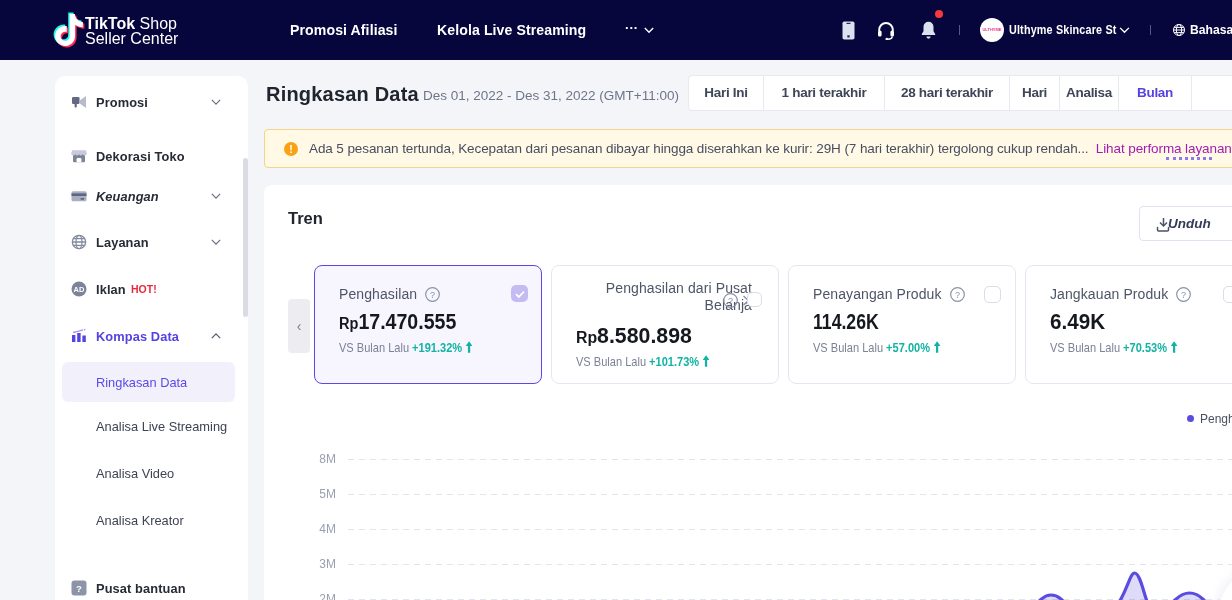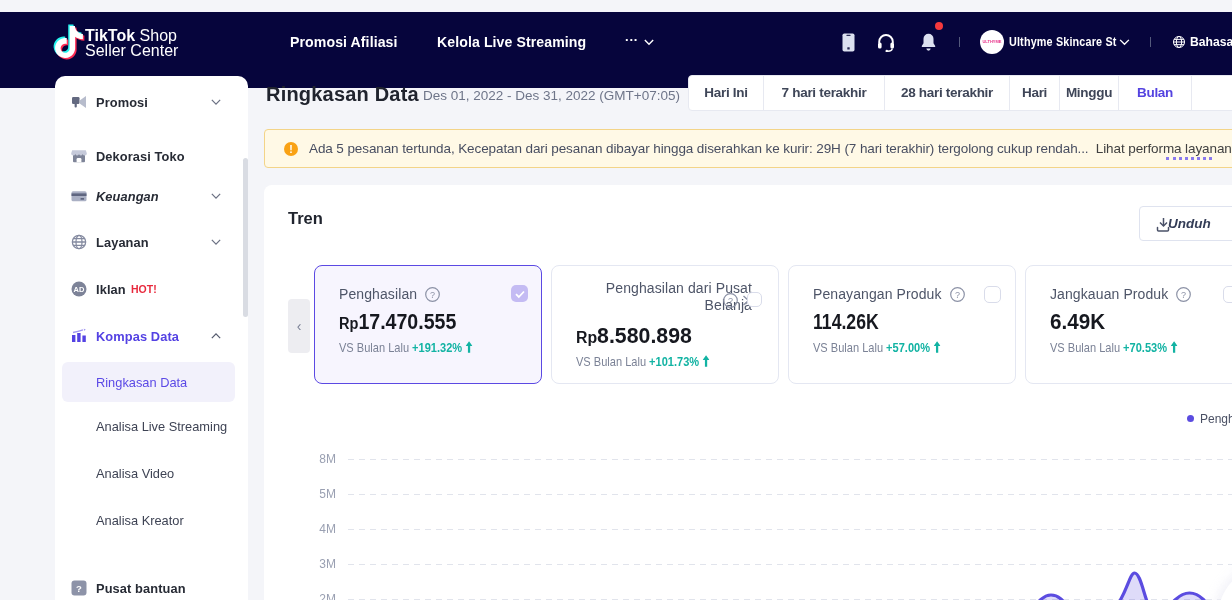--- a/index.html
+++ b/index.html
@@ -1,40 +1,40 @@
 <!DOCTYPE html>
 <html><head>
 <meta charset="utf-8">
 <style>
 * { margin:0; padding:0; box-sizing:border-box; }
 html,body { width:1232px; height:600px; overflow:hidden; font-family:"Liberation Sans",sans-serif; background:#f4f5f9; }
 .abs { position:absolute; }
 
-#nav { position:absolute; left:0; top:12px; width:1232px; height:76px; background:#06053c; color:#fff; }
+#nav { position:absolute; left:0; top:0; width:1232px; height:60px; background:#06053c; color:#fff; }
 #nav .navlink { position:absolute; top:0; height:60px; line-height:60px; font-weight:bold; font-size:15.5px; color:#fff; letter-spacing:0.1px; transform:scaleX(0.91); transform-origin:0 50%; }
 .navicon { position:absolute; top:18px; }
 
 #sidebar { position:absolute; left:55px; top:76px; width:193px; height:524px; background:#fff; border-radius:10px 10px 0 0; }
 .mi { position:absolute; left:0; width:193px; height:47px; }
 .mi .ic { position:absolute; left:16px; top:50%; margin-top:-8px; width:16px; height:16px; }
 .mi .tx { position:absolute; left:41px; top:50%; transform:translateY(-50%) scaleX(0.95); transform-origin:0 50%; font-size:13.5px; color:#272b35; font-weight:bold; letter-spacing:0.1px; white-space:nowrap; }
 .mi .ch { position:absolute; left:156px; top:50%; margin-top:-5px; width:10px; height:10px; }
 .smi { position:absolute; left:41px; font-size:13.5px; color:#3e4354; white-space:nowrap; transform:scaleX(0.95); transform-origin:0 0; }
 #scrollthumb { position:absolute; left:188px; top:82px; width:5px; height:159px; background:#d9dce3; border-radius:3px; }
 
 #h1t { position:absolute; left:266px; top:83px; font-size:20px; font-weight:bold; color:#20242e; letter-spacing:0.2px; }
 #hdate { position:absolute; left:423px; top:88px; font-size:13.5px; color:#6e7589; }
 #seg { position:absolute; left:688px; top:75px; height:36px; background:#fff; border:1px solid #e7e9f1; border-radius:4px; display:flex; }
 #seg .s { height:34px; line-height:34px; text-align:center; font-size:13.5px; color:#3f4658; font-weight:bold; letter-spacing:-0.3px; border-right:1px solid #e7e9f1; white-space:nowrap; }
 #seg .s.on { color:#5443e0; }
 
 #banner { position:absolute; left:264px; top:129px; width:984px; height:39px; background:#fff9e6; border:1px solid #f3d488; border-radius:4px; overflow:hidden; }
 #banner .bi { position:absolute; left:19px; top:12px; width:14px; height:14px; border-radius:50%; background:#f9a215; color:#fff; font-size:10.5px; font-weight:bold; text-align:center; line-height:14px; }
 #banner .bt { position:absolute; left:44px; top:0px; white-space:nowrap; line-height:38px; font-size:13.5px; color:#484e61; letter-spacing:-0.1px; }
-#banner .bt a { color:#404040; text-decoration:none; }
+#banner .bt a { color:#a21caf; text-decoration:none; }
 
 #tren { position:absolute; left:264px; top:185px; width:986px; height:500px; background:#fff; border-radius:8px; }
 #trenT { position:absolute; left:24px; top:24px; font-size:16.5px; font-weight:bold; color:#20242e; }
 #unduh { position:absolute; left:875px; top:21px; width:120px; height:35px; background:#fff; border:1px solid #dfe3ef; border-radius:4px; font-size:13.5px; font-weight:bold; color:#333c56; line-height:33px; }
 
 .kcard { position:absolute; top:80px; width:228px; height:119px; border-radius:8px; background:#fff; border:1px solid #e4e7f2; }
 .kcard .ttl { position:absolute; left:24px; top:20px; font-size:14px; color:#4e5568; letter-spacing:0.1px; }
 .kcard .num { position:absolute; left:24px; top:44px; font-size:21.5px; font-weight:bold; color:#16181f; letter-spacing:0px; transform-origin:0 0; white-space:nowrap; }
 .kcard .num .rp { font-size:16px; }
 .kcard .vs { position:absolute; left:24px; top:74px; font-size:13px; color:#7b8296; white-space:nowrap; transform:scaleX(0.85); transform-origin:0 0; }
@@ -186,27 +186,27 @@
     <svg class="ic" viewBox="0 0 16 16">
         <rect x="0.5" y="0.5" width="15" height="15" rx="3" fill="#8d93a8"></rect>
         <text x="8" y="11.6" font-size="9.5" font-weight="bold" fill="#fff" text-anchor="middle" font-family="Liberation Sans">?</text>
       </svg>
     <span class="tx" style="font-weight:bold;">Pusat bantuan</span>
   </div>
   <div id="scrollthumb"></div>
 </div>
 
 <div id="h1t">Ringkasan Data</div>
-<div id="hdate">Des 01, 2022 - Des 31, 2022 (GMT+07:05)</div>
+<div id="hdate">Des 01, 2022 - Des 31, 2022 (GMT+11:00)</div>
 <div id="seg">
   <div class="s" style="width:75px;">Hari Ini</div>
-  <div class="s" style="width:121px;">7 hari terakhir</div>
+  <div class="s" style="width:121px;">1 hari terakhir</div>
   <div class="s" style="width:125px;">28 hari terakhir</div>
   <div class="s" style="width:50px;">Hari</div>
-  <div class="s" style="width:59px;">Minggu</div>
+  <div class="s" style="width:59px;">Analisa</div>
   <div class="s on" style="width:73px;">Bulan</div>
   <div class="s" style="border-right:none;width:60px;"></div>
 </div>
 
 <div id="banner">
   <div class="bi">!</div>
   <div style="position:absolute;left:901px;top:27px;width:46px;border-top:3px dotted #8a7aee;"></div>
   <div class="bt">Ada 5 pesanan tertunda, Kecepatan dari pesanan dibayar hingga diserahkan ke kurir: 29H (7 hari terakhir) tergolong cukup rendah...&nbsp; <a>Lihat performa layanan</a></div>
 </div>
 

